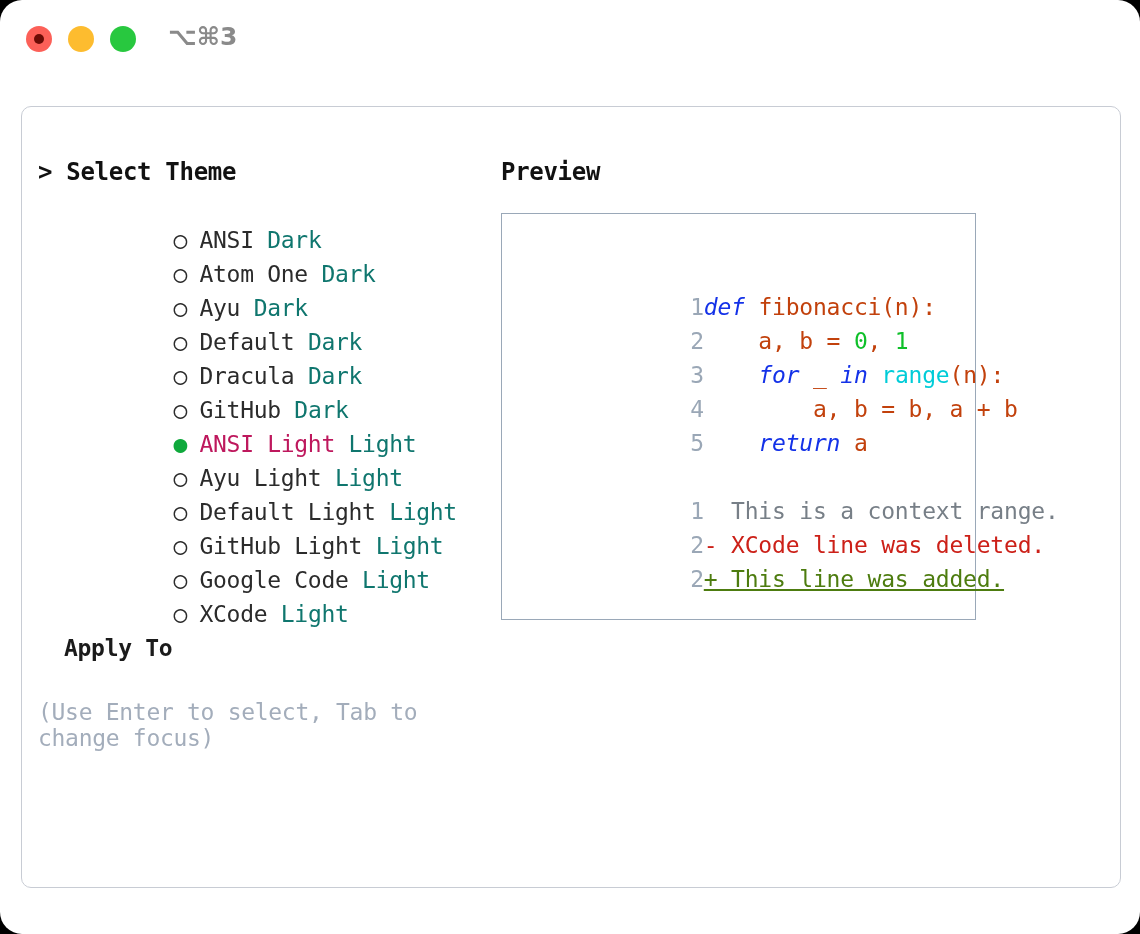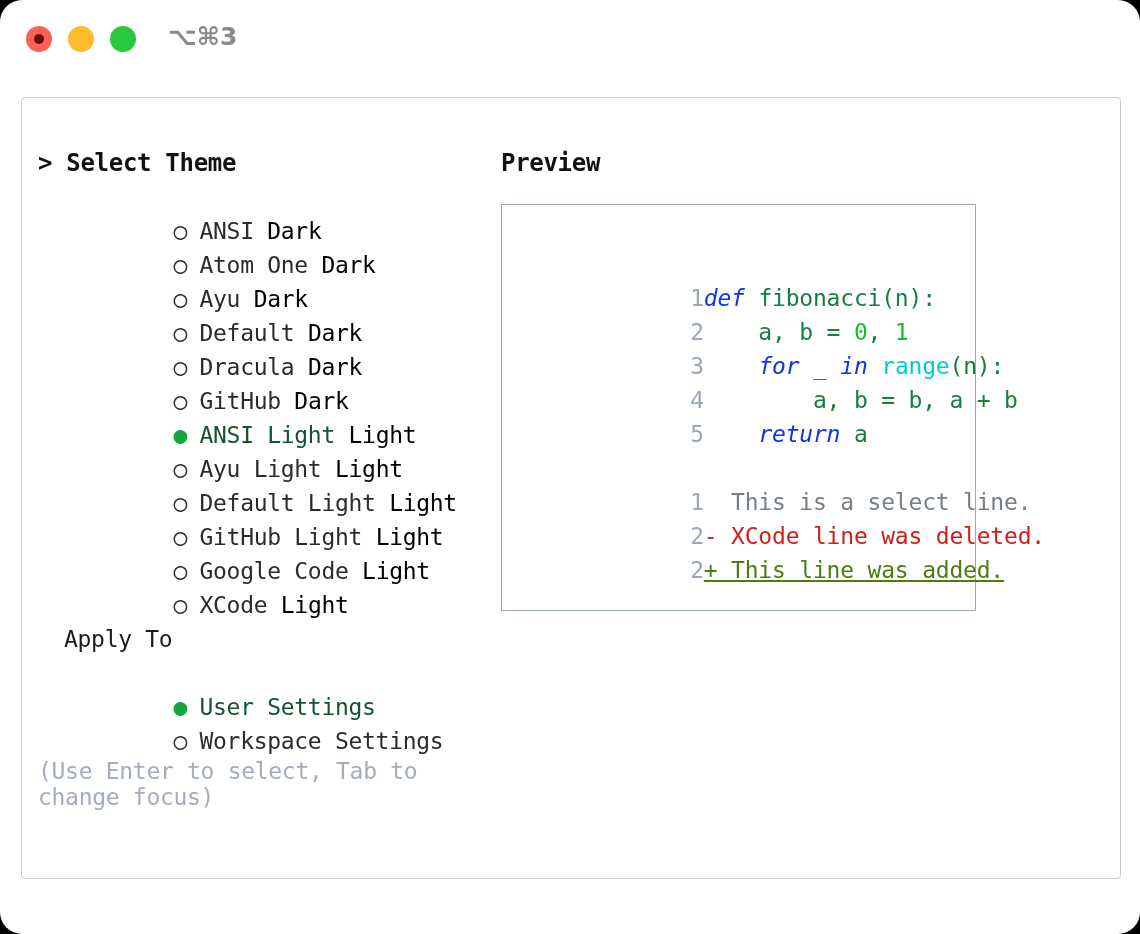--- a/index.html
+++ b/index.html
@@ -69,25 +69,25 @@
     color: #8a8a8a;
     letter-spacing: 0px;
     font-family: "DejaVu Sans", "Liberation Sans", sans-serif;
     white-space: pre;
   }
 
   
   .panel {
     position: absolute;
     left: 21px;
-    top: 97px;
+    top: 106px;
     width: 1100px;
     height: 782px;
     border: 1.5px solid #c8ccd4;
-    border-radius: 4px;
+    border-radius: 10px;
     background: #ffffff;
     box-sizing: border-box;
   }
 
   
   .left-col {
     position: absolute;
     left: 16px;
     top: 48px;
     width: 470px;
@@ -111,32 +111,33 @@
     color: #2b2b2b;
     letter-spacing: -0.3px;
     display: block;
   }
   .bullet {
     display: inline-block;
     width: 26px;
     color: #2b2b2b;
   }
   .opt-row.selected .bullet { color: #0fa93c; }
-  .opt-row.selected .opt-label { color: #14532d; }
+  .opt-row.selected .opt-label { color: #be185d; }
   .opt-label { color: #2b2b2b; }
-  .opt-badge { color: #000000; }
+  .opt-badge { color: #0f766e; }
 
   .group-title {
     height: 34px;
     line-height: 34px;
     font-size: 23px;
     color: #1b1b1b;
     white-space: pre;
     padding-left: 26px;
     letter-spacing: -0.3px;
+    font-weight: bold;
   }
 
   .spacer-row { height: 34px; }
 
   .hint {
     margin-top: 34px;
     font-size: 23px;
     line-height: 26px;
     color: #a3adbb;
     width: 400px;
@@ -179,21 +180,21 @@
   .lnum {
     display: inline-block;
     width: 28px;
     text-align: right;
     color: #9aa7b6;
   }
 
   .tok-kw  { color: #1432e8; font-style: italic; }
   .tok-num { color: #0fc02a; }
   .tok-fn  { color: #00ccd8; }
-  .tok-pl  { color: #15803d; margin-top: 45px; }
+  .tok-pl  { color: #c2410c; margin-top: 45px; }
 
   .diff-gap { height: 34px; }
   .diff-ctx { color: #777f87; }
   .diff-del { color: #cc2018; }
   .diff-add { color: #4d7c0f; text-decoration: underline; }
 </style>
 </head>
 <body>
 
 <div class="window">
@@ -249,28 +250,20 @@
         </div>
         <div class="opt-row">
           <span class="bullet">○</span><span class="opt-label">XCode</span><span class="opt-badge"> </span><span class="opt-badge">Light</span>
         </div>
       </div>
 
       <div class="spacer-row"></div>
 
       <div class="group-title">Apply To</div>
 
-      <div>
-        <div class="opt-row selected">
-          <span class="bullet">●</span><span class="opt-label">User Settings</span>
-        </div>
-        <div class="opt-row">
-          <span class="bullet">○</span><span class="opt-label">Workspace Settings</span>
-        </div>
-      </div>
 
       <div class="hint">(Use Enter to select, Tab to change focus)</div>
     </div>
 
     <div class="right-col">
       <div class="col-title">Preview</div>
 
       <div class="preview-box">
         <div class="code-area">
 
@@ -290,21 +283,21 @@
             <span class="lnum">4</span><span class="tok-pl">        a, b = b, a + b</span>
           </div>
 
           <div class="code-line">
             <span class="lnum">5</span><span class="tok-pl">    </span><span class="tok-kw">return</span><span class="tok-pl"> a</span>
           </div>
 
           <div class="diff-gap"></div>
 
           <div class="code-line">
-            <span class="lnum">1</span><span class="diff-ctx">  This is a select line.</span>
+            <span class="lnum">1</span><span class="diff-ctx">  This is a context range.</span>
           </div>
           <div class="code-line">
             <span class="lnum">2</span><span class="diff-del">- XCode line was deleted.</span>
           </div>
           <div class="code-line">
             <span class="lnum">2</span><span class="diff-add">+ This line was added.</span>
           </div>
 
         </div>
       </div>

